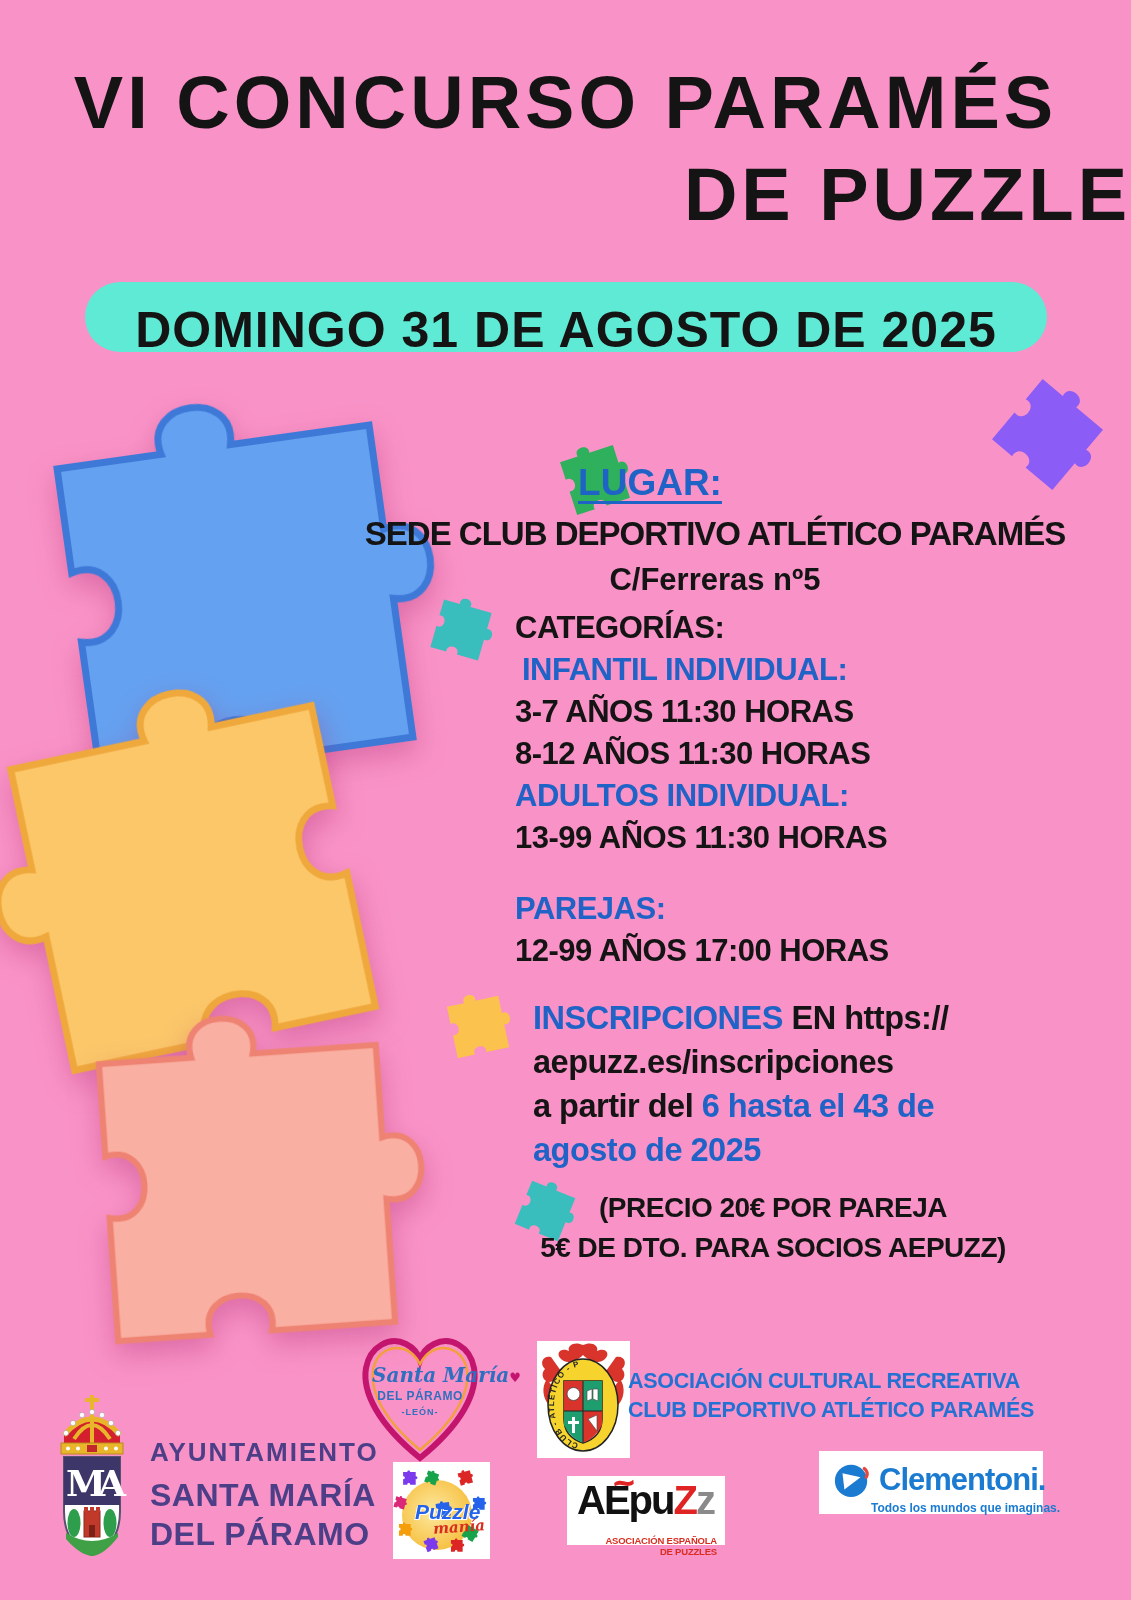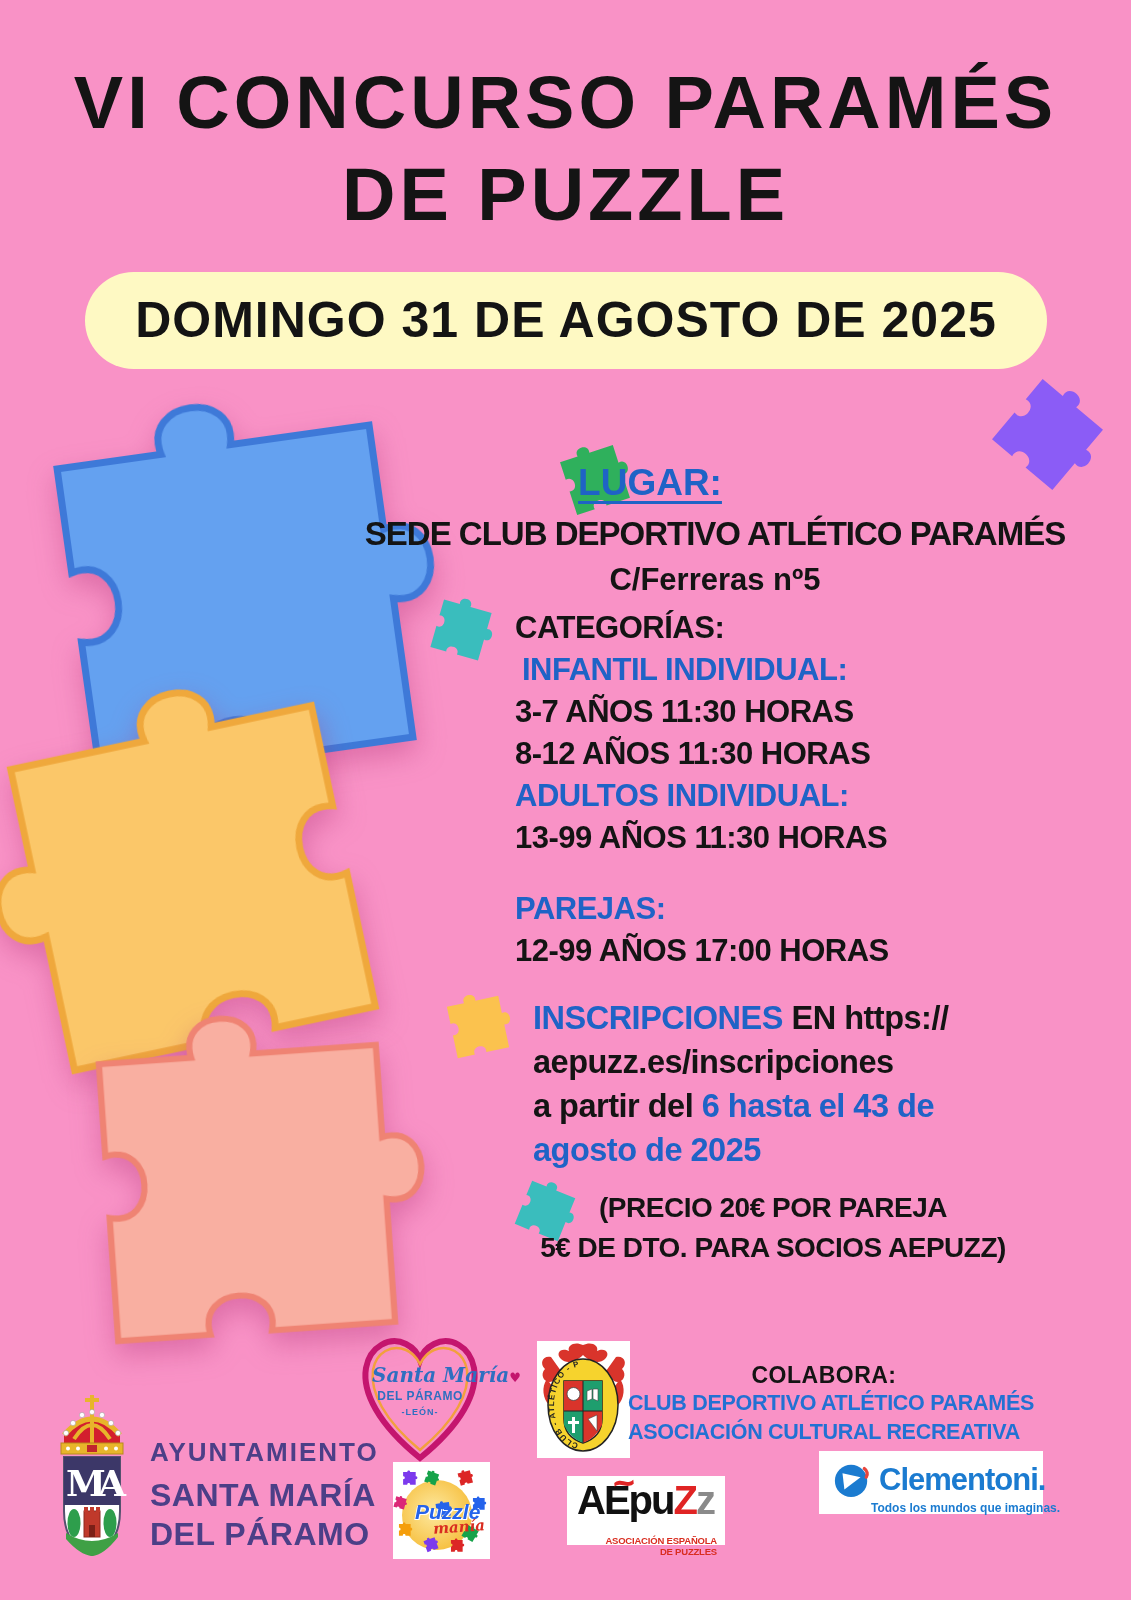--- a/index.html
+++ b/index.html
@@ -14,26 +14,26 @@
   .abs{position:absolute;}
   .nowrap{white-space:nowrap;}
 
   
   .title-line{
     left:0;width:1131px;text-align:center;
     font-weight:bold;font-size:74px;line-height:86px;
     letter-spacing:4px;color:#141414;
   }
   .title-line1{top:60px;}
-  .title-line2{top:152px;}
+  .title-line2{top:152px;text-align:right;}
 
   
   .date-pill{
-    left:85px;top:272px;width:962px;height:97px;
-    background:#fef9c3;border-radius:49px;
+    left:85px;top:282px;width:962px;height:70px;
+    background:#5eead4;border-radius:49px;
   }
   .date-pill-text{
     width:100%;height:97px;line-height:97px;text-align:center;
     font-weight:bold;font-size:50px;letter-spacing:1px;color:#141414;
     white-space:nowrap;
   }
 
   
   .piece{filter:drop-shadow(0 12px 14px rgba(170,40,110,0.35));}
   .flat-icon{filter:none;}
@@ -269,23 +269,22 @@
       <circle cx="36.5" cy="53" r="6.5" fill="#ffffff" stroke="#444" stroke-width="0.8"></circle>
       <path d="M50,50 L55,48 L55,58 L50,60 Z M61,48 L56,48 L56,58 L61,60 Z" fill="#ffffff" stroke="#444" stroke-width="0.6"></path>
       <path d="M35,76 L38,76 L38,80 L42,80 L42,83 L38,83 L38,92 L35,92 L35,83 L31,83 L31,80 L35,80 Z" fill="#ffffff"></path>
       <path d="M51,78 L60,74 L60,90 Z" fill="#ffffff" stroke="#444" stroke-width="0.6"></path>
       <line x1="27" y1="70" x2="65" y2="70" stroke="#222222" stroke-width="1"></line>
       <line x1="46" y1="40" x2="46" y2="102" stroke="#222222" stroke-width="1"></line>
     </svg>
   </div>
 
   <div class="abs colabora-block">
-    <div class="colabora-label">COLABORA:</div>
+    <div class="colabora-line">ASOCIACIÓN CULTURAL RECREATIVA</div>
     <div class="colabora-line">CLUB DEPORTIVO ATLÉTICO PARAMÉS</div>
-    <div class="colabora-line">ASOCIACIÓN CULTURAL RECREATIVA</div>
   </div>
 
   <div class="abs white-box aepuzz-box">
     <div class="aep-word">
       <span>AEpu</span><span class="aep-red">Z</span><span class="aep-gray">z</span>
       <span class="aep-tilde">~</span>
     </div>
     <div class="aep-sub">
       <div>ASOCIACIÓN ESPAÑOLA</div>
       <div>DE PUZZLES</div>

